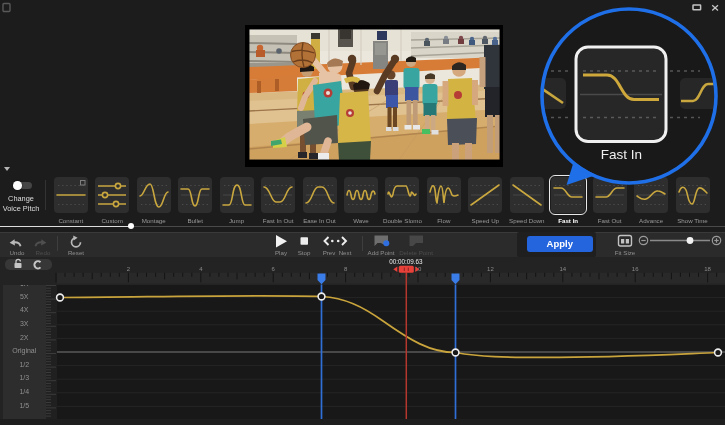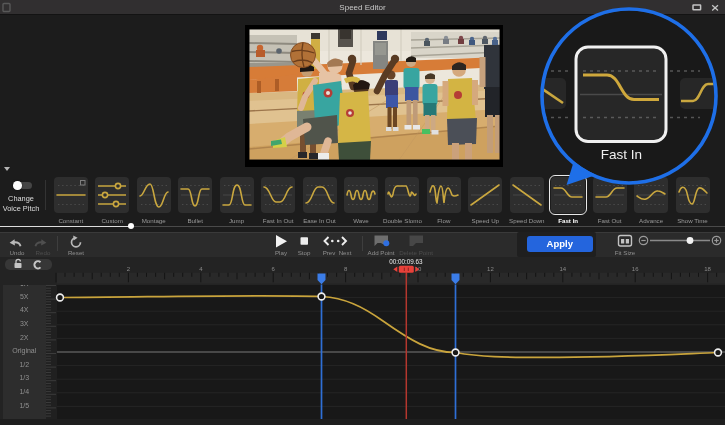--- a/index.html
+++ b/index.html
@@ -54,23 +54,20 @@
 #plot { left:57px; top:27.5px; width:668px; height:134.5px; background:#181818; }
 #lblcol { left:3px; top:27.5px; width:42.5px; height:136px; background:#2d2d2d; overflow:hidden; }
 #vruler { left:45.5px; top:27.5px; width:11.5px; height:134.5px; background:#202020; }
 .gl { position:absolute; width:42.5px; text-align:center; font-size:7px; color:#909090; }
 #botstrip { left:0; top:162px; width:725px; height:6px; background:#1e1e1e; }
 #tstamp { left:376px; top:1.4px; width:60px; text-align:center; font-size:6.3px; color:#ececec; }
 </style></head>
 <body>
 <div id="app">
 
-  <div id="titlebar" class="abs">
-    <div id="title">Speed Editor</div>
-  </div>
   <svg class="abs" style="left:0;top:0" width="725" height="15">
     <rect x="3" y="3.5" width="7" height="8" rx="1" fill="none" stroke="#585858" stroke-width="1.4"></rect>
   </svg>
 
   <div id="main" class="abs">
     <div id="prevpanel" class="abs">
       <svg id="photo" class="abs" viewBox="0 0 251 131" preserveAspectRatio="none">
 <rect x="0" y="0" width="251" height="131" fill="#ece7db"></rect>
 <rect x="0" y="0" width="251" height="22" fill="#e7e2d5"></rect>
 

